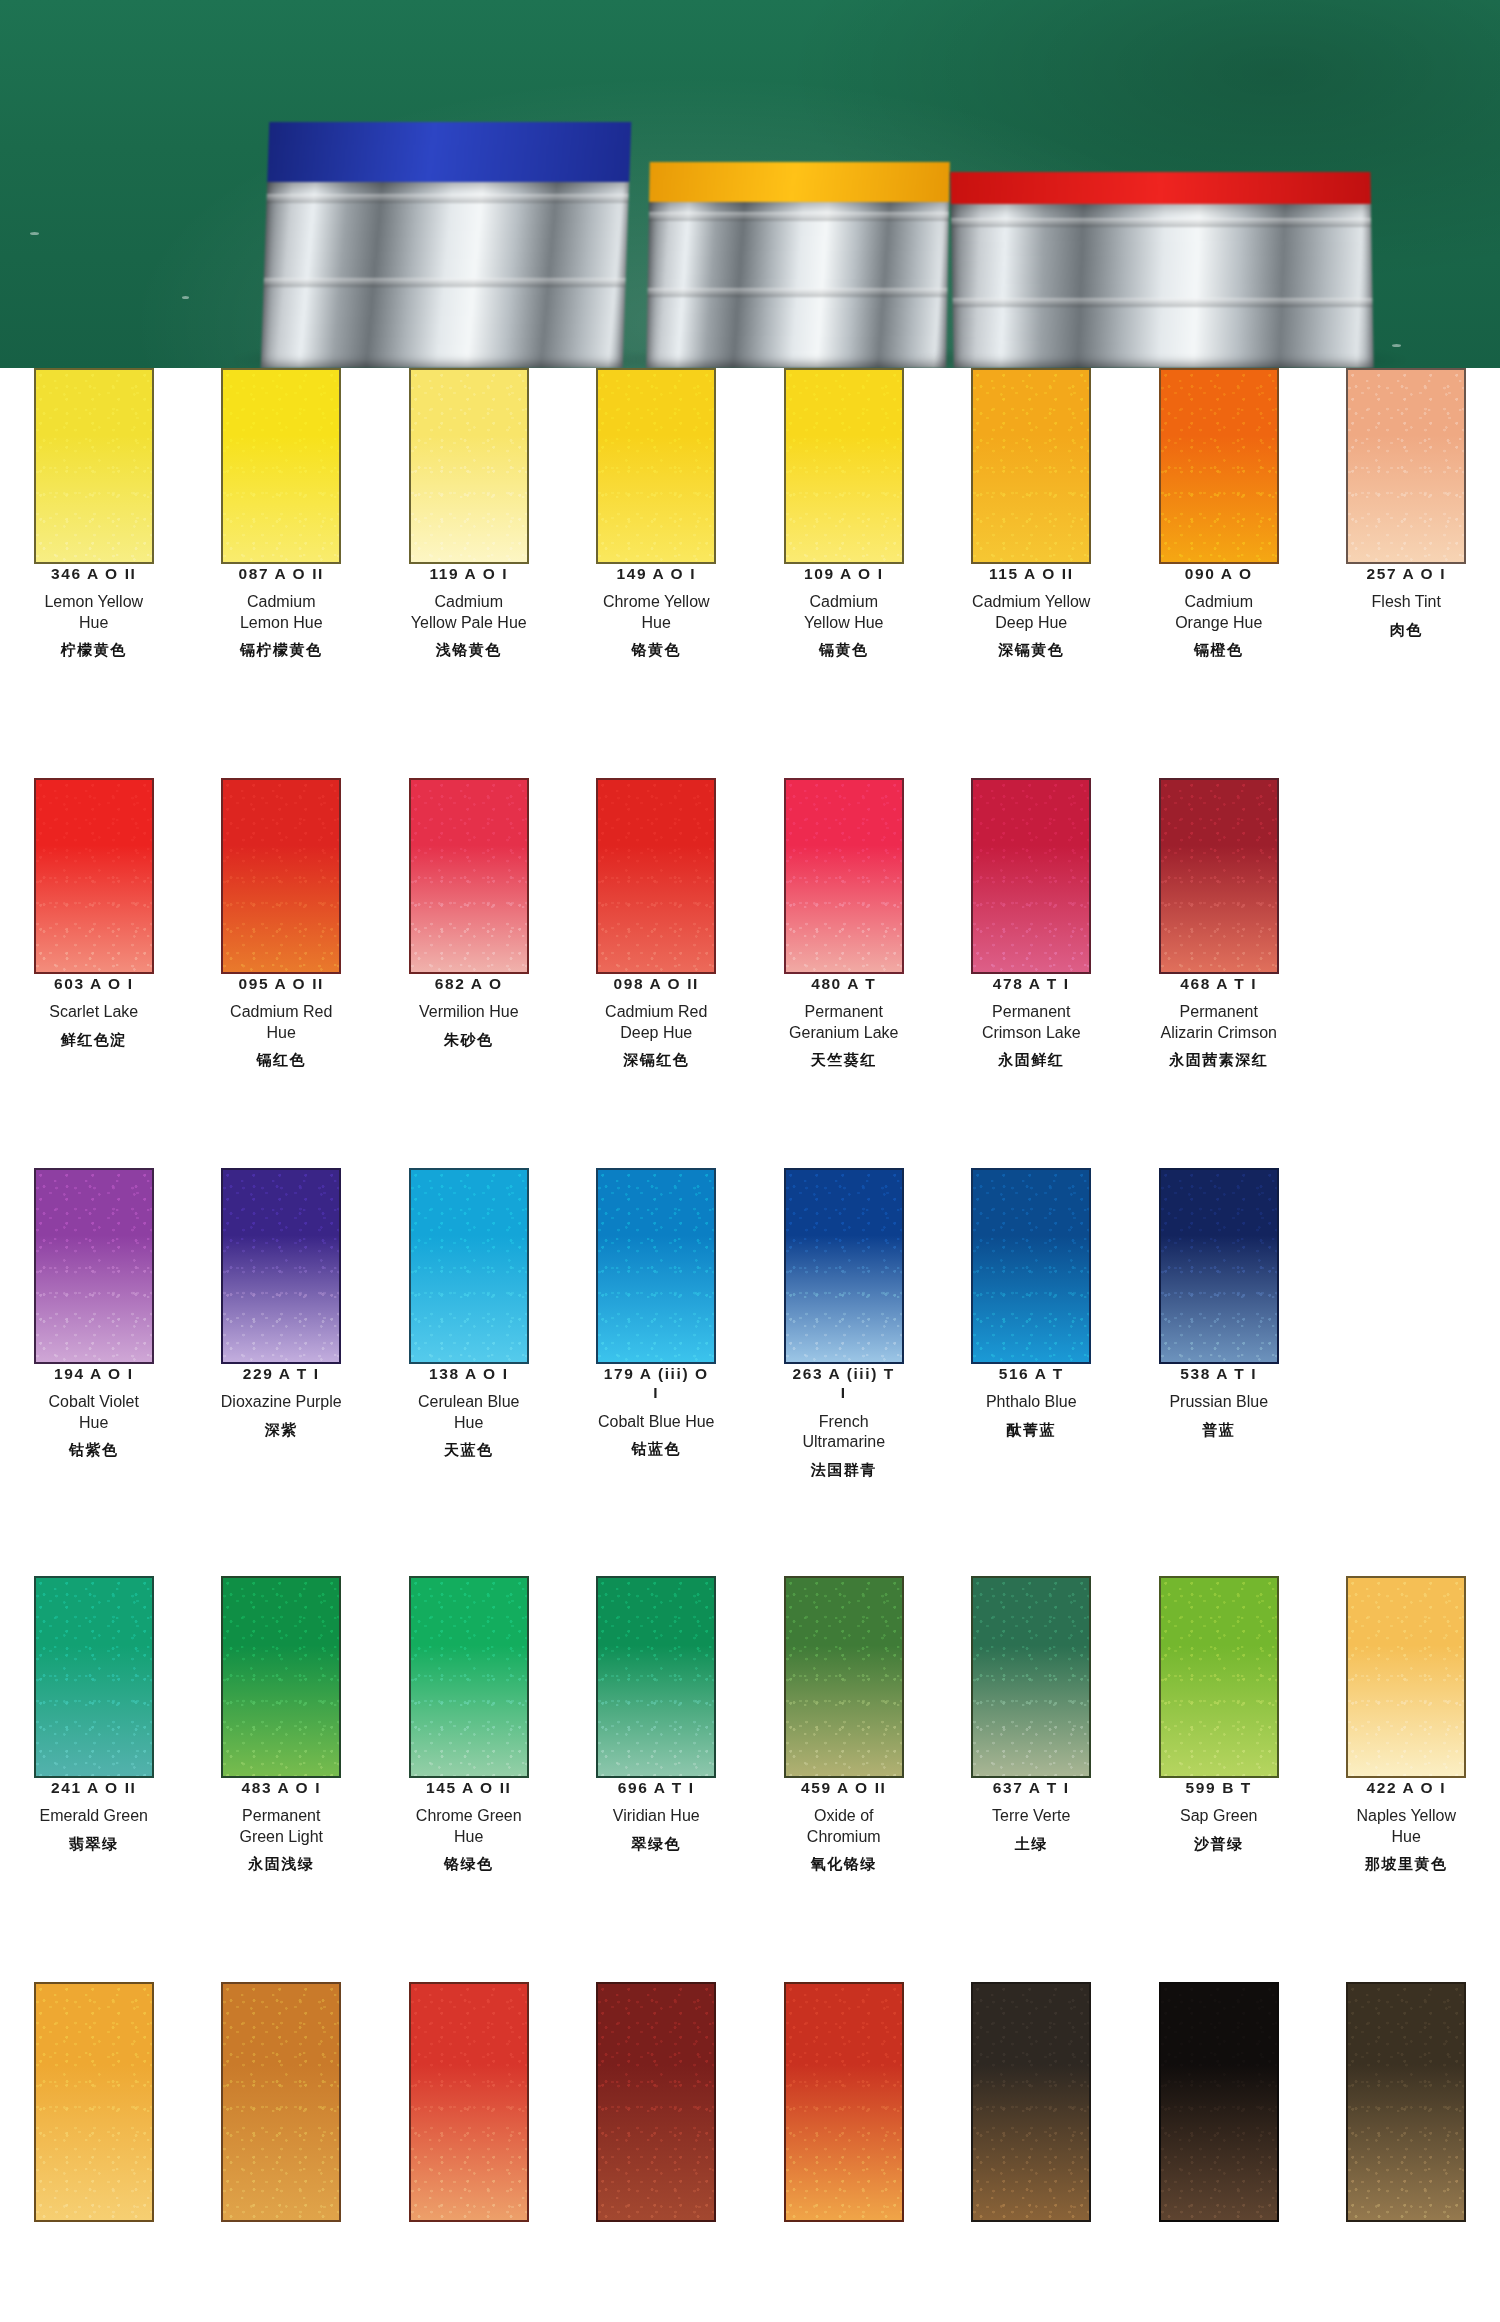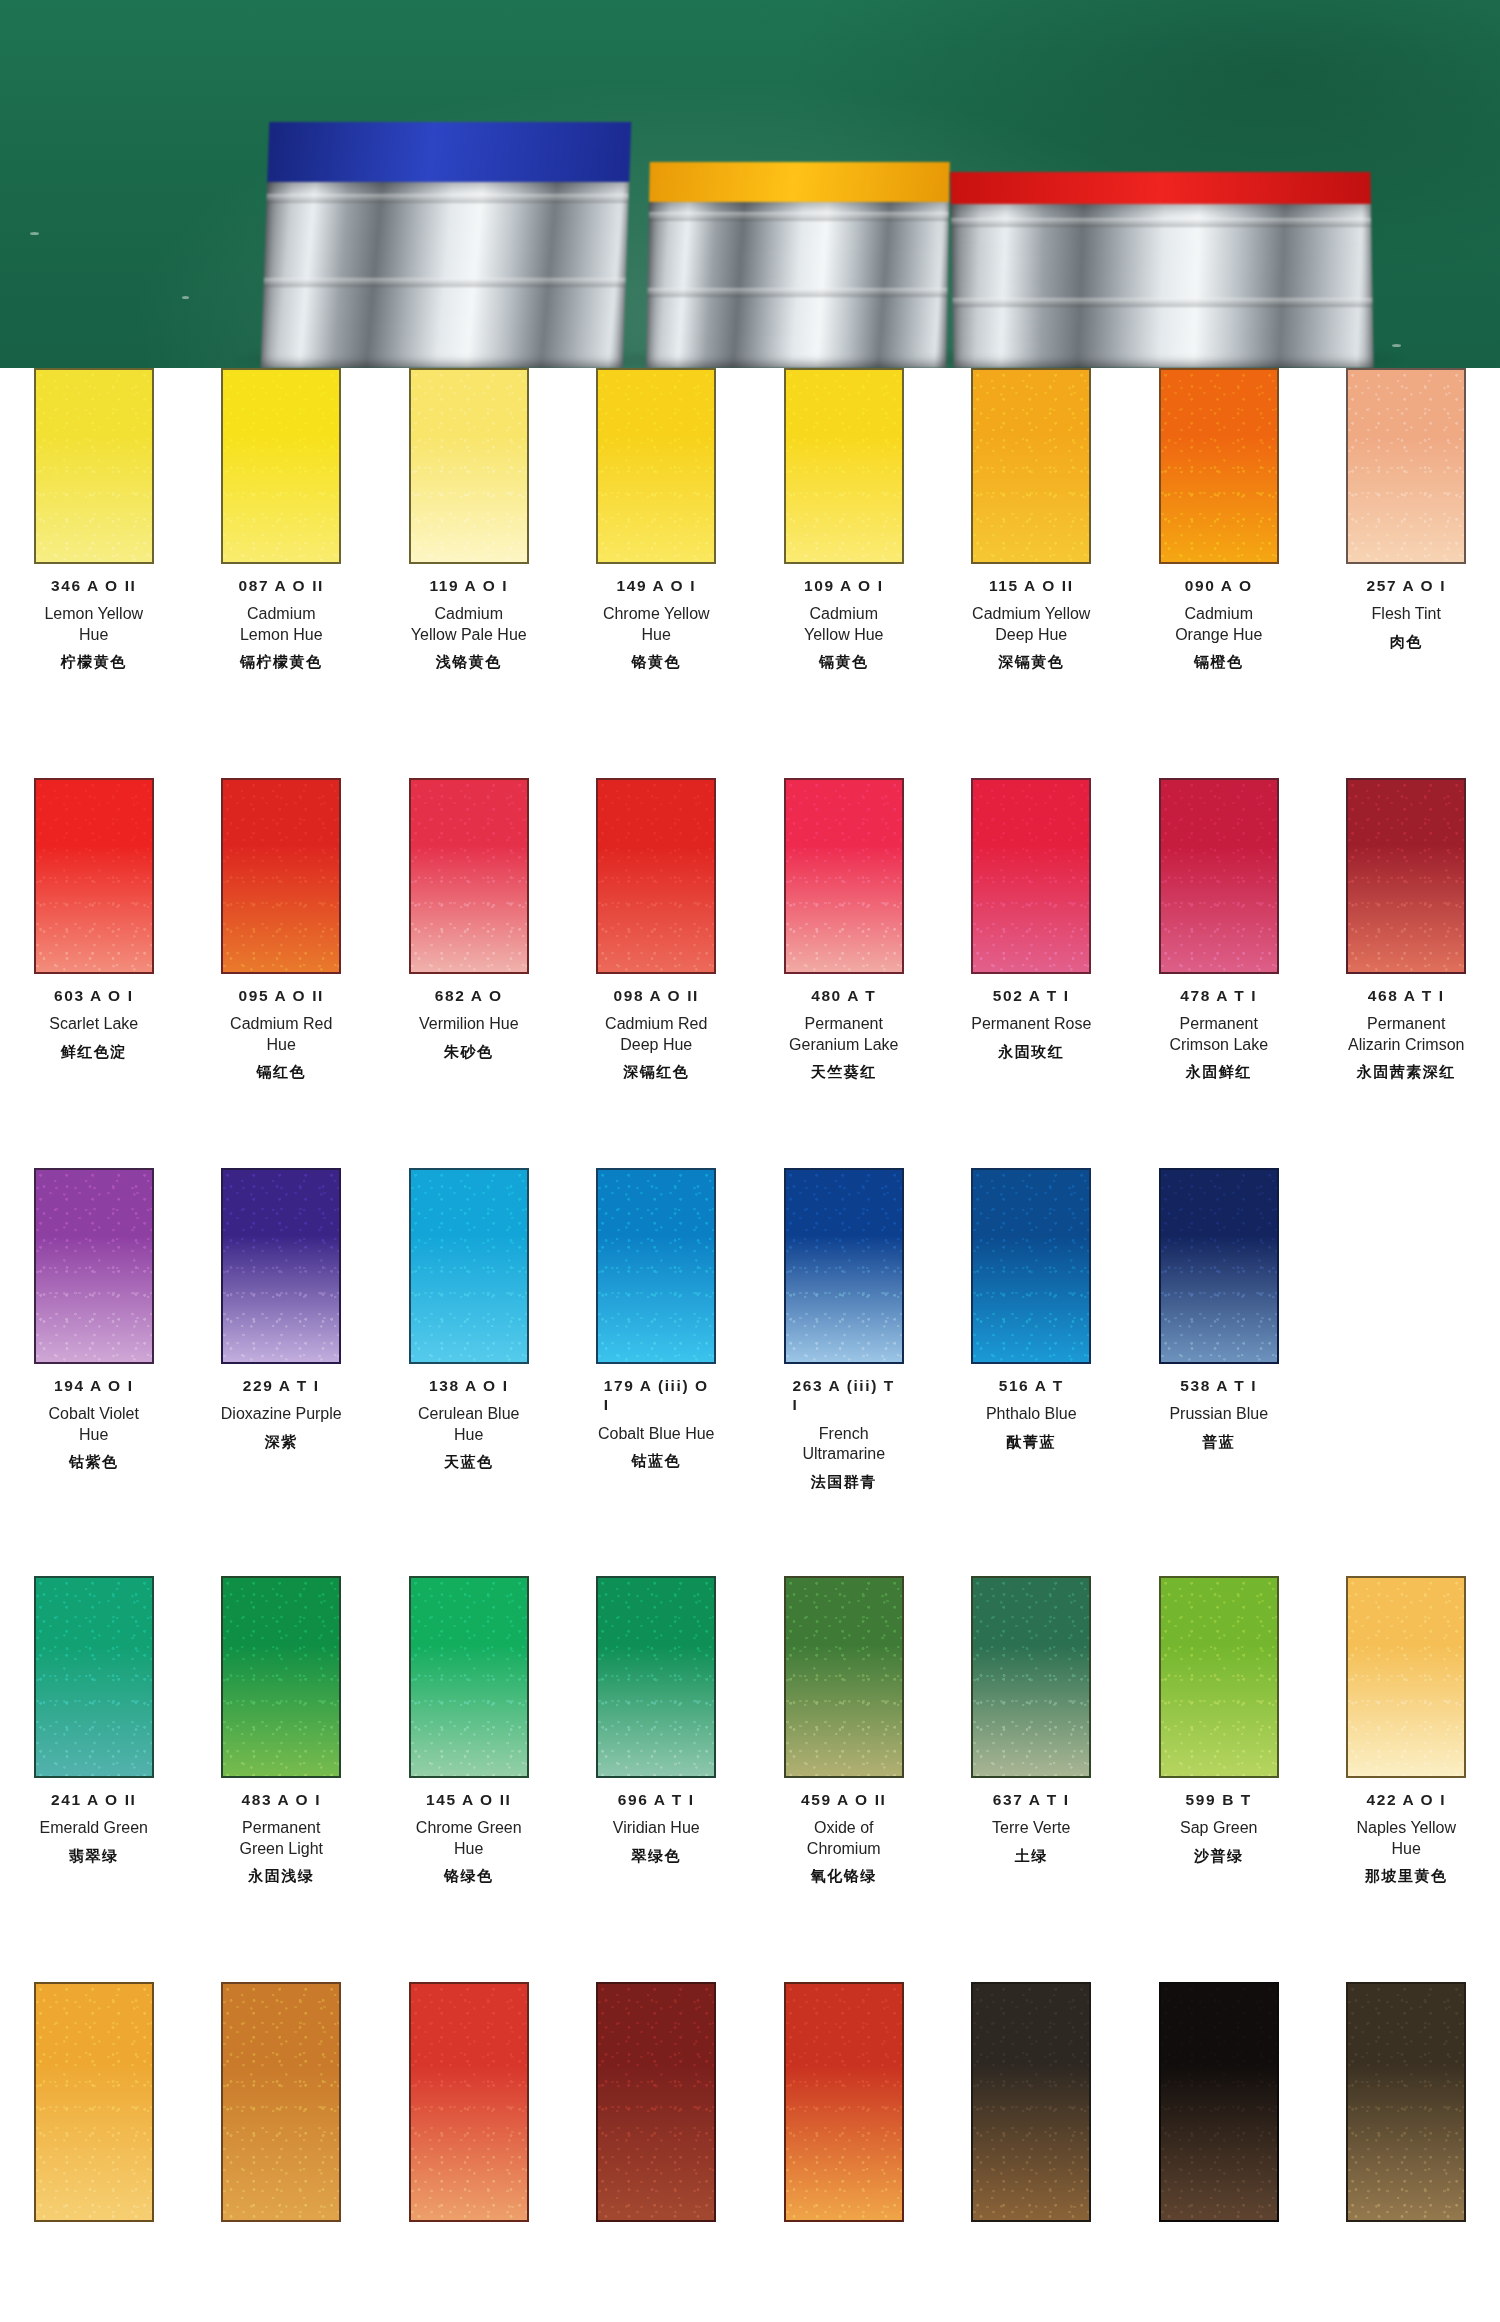--- a/index.html
+++ b/index.html
@@ -58,22 +58,22 @@
     background-image:
       radial-gradient(circle at 18% 22%, rgba(255,255,255,.9) 0 1.2px, transparent 1.6px),
       radial-gradient(circle at 62% 38%, rgba(255,255,255,.75) 0 1.1px, transparent 1.5px),
       radial-gradient(circle at 35% 61%, rgba(255,255,255,.8) 0 1.3px, transparent 1.7px),
       radial-gradient(circle at 81% 74%, rgba(255,255,255,.7) 0 1.1px, transparent 1.5px),
       radial-gradient(circle at 8% 86%, rgba(255,255,255,.65) 0 1.2px, transparent 1.6px),
       radial-gradient(circle at 50% 92%, rgba(255,255,255,.6) 0 1.1px, transparent 1.5px);
     background-size:26px 24px,31px 29px,23px 27px,35px 33px,19px 21px,29px 25px;
   }
   .code{
-    margin-top:12px;font-size:15.5px;font-weight:bold;letter-spacing:1.6px;
-    color:#1f1f1f;line-height:1.25;white-space:pre-line;
+    font-size:15.5px;font-weight:bold;letter-spacing:1.6px;
+    color:#1f1f1f;text-align:center;line-height:1.25;white-space:pre-line;
   }
   .en{
     margin-top:9px;font-size:16px;line-height:1.28;text-align:center;color:#232323;
     max-width:175px;
   }
   .cn{
     margin-top:8px;font-size:15px;font-weight:bold;letter-spacing:1.5px;
     text-align:center;color:#141414;
     font-family:"DejaVu Sans","Liberation Sans",sans-serif;
   }
@@ -233,28 +233,20 @@
       <div class="cell">
         <div class="swatch" style="height: 196px; border-color: rgb(110, 36, 48); background: linear-gradient(rgb(238, 42, 79) 0%, rgb(238, 42, 79) 34%, rgb(241, 170, 164) 100%);">
           <div class="grain"></div>
         </div>
         <div class="code">480 A T</div>
         <div class="en" style="white-space: pre-line;">Permanent
 Geranium Lake</div>
         <div class="cn">天竺葵红</div>
       </div>
       <div class="cell">
-        <div class="swatch" style="height: 196px; border-color: rgb(110, 36, 54); background: linear-gradient(rgb(229, 32, 62) 0%, rgb(229, 32, 62) 34%, rgb(226, 96, 140) 100%);">
-          <div class="grain"></div>
-        </div>
-        <div class="code">502 A T I</div>
-        <div class="en" style="white-space: pre-line;">Permanent Rose</div>
-        <div class="cn">永固玫红</div>
-      </div>
-      <div class="cell">
         <div class="swatch" style="height: 196px; border-color: rgb(95, 32, 48); background: linear-gradient(rgb(198, 28, 62) 0%, rgb(198, 28, 62) 34%, rgb(221, 95, 136) 100%);">
           <div class="grain"></div>
         </div>
         <div class="code">478 A T I</div>
         <div class="en" style="white-space: pre-line;">Permanent
 Crimson Lake</div>
         <div class="cn">永固鲜红</div>
       </div>
       <div class="cell">
         <div class="swatch" style="height: 196px; border-color: rgb(86, 32, 42); background: linear-gradient(rgb(157, 31, 44) 0%, rgb(157, 31, 44) 34%, rgb(224, 112, 92) 100%);">

